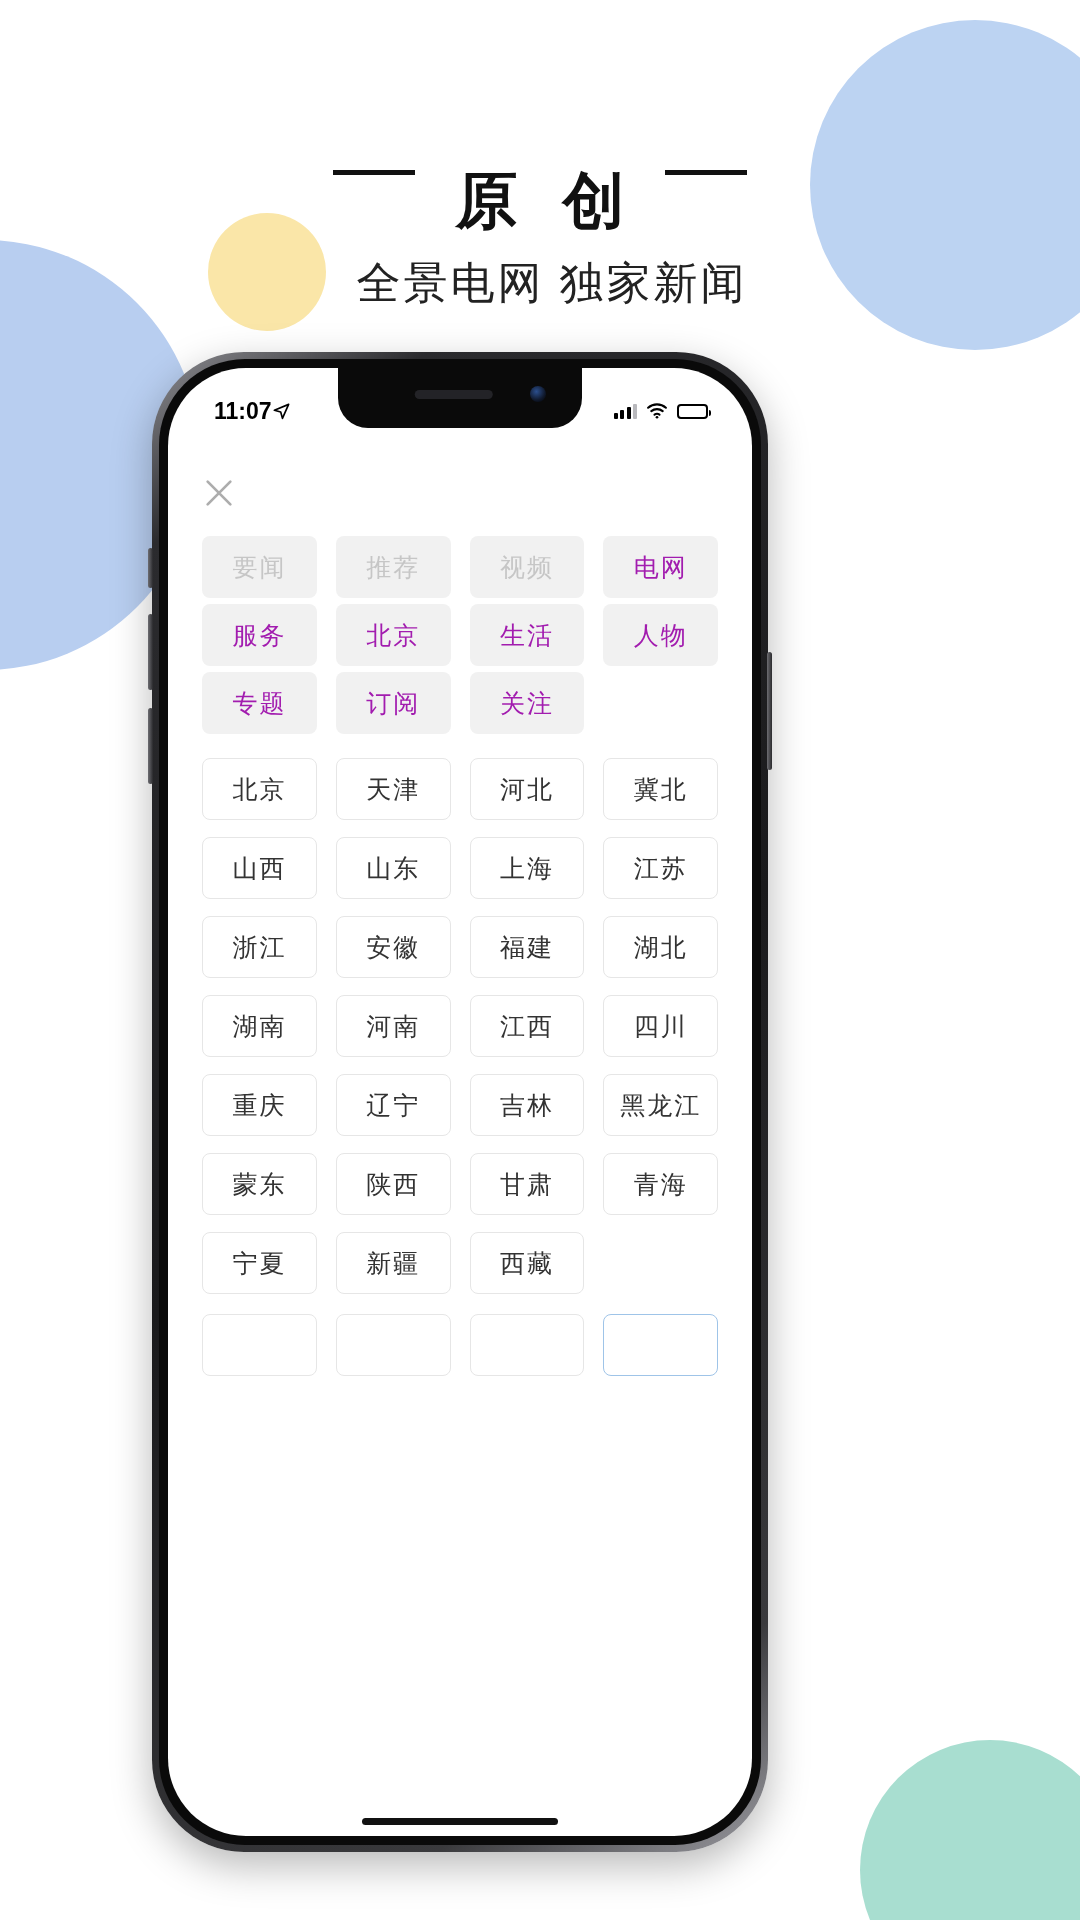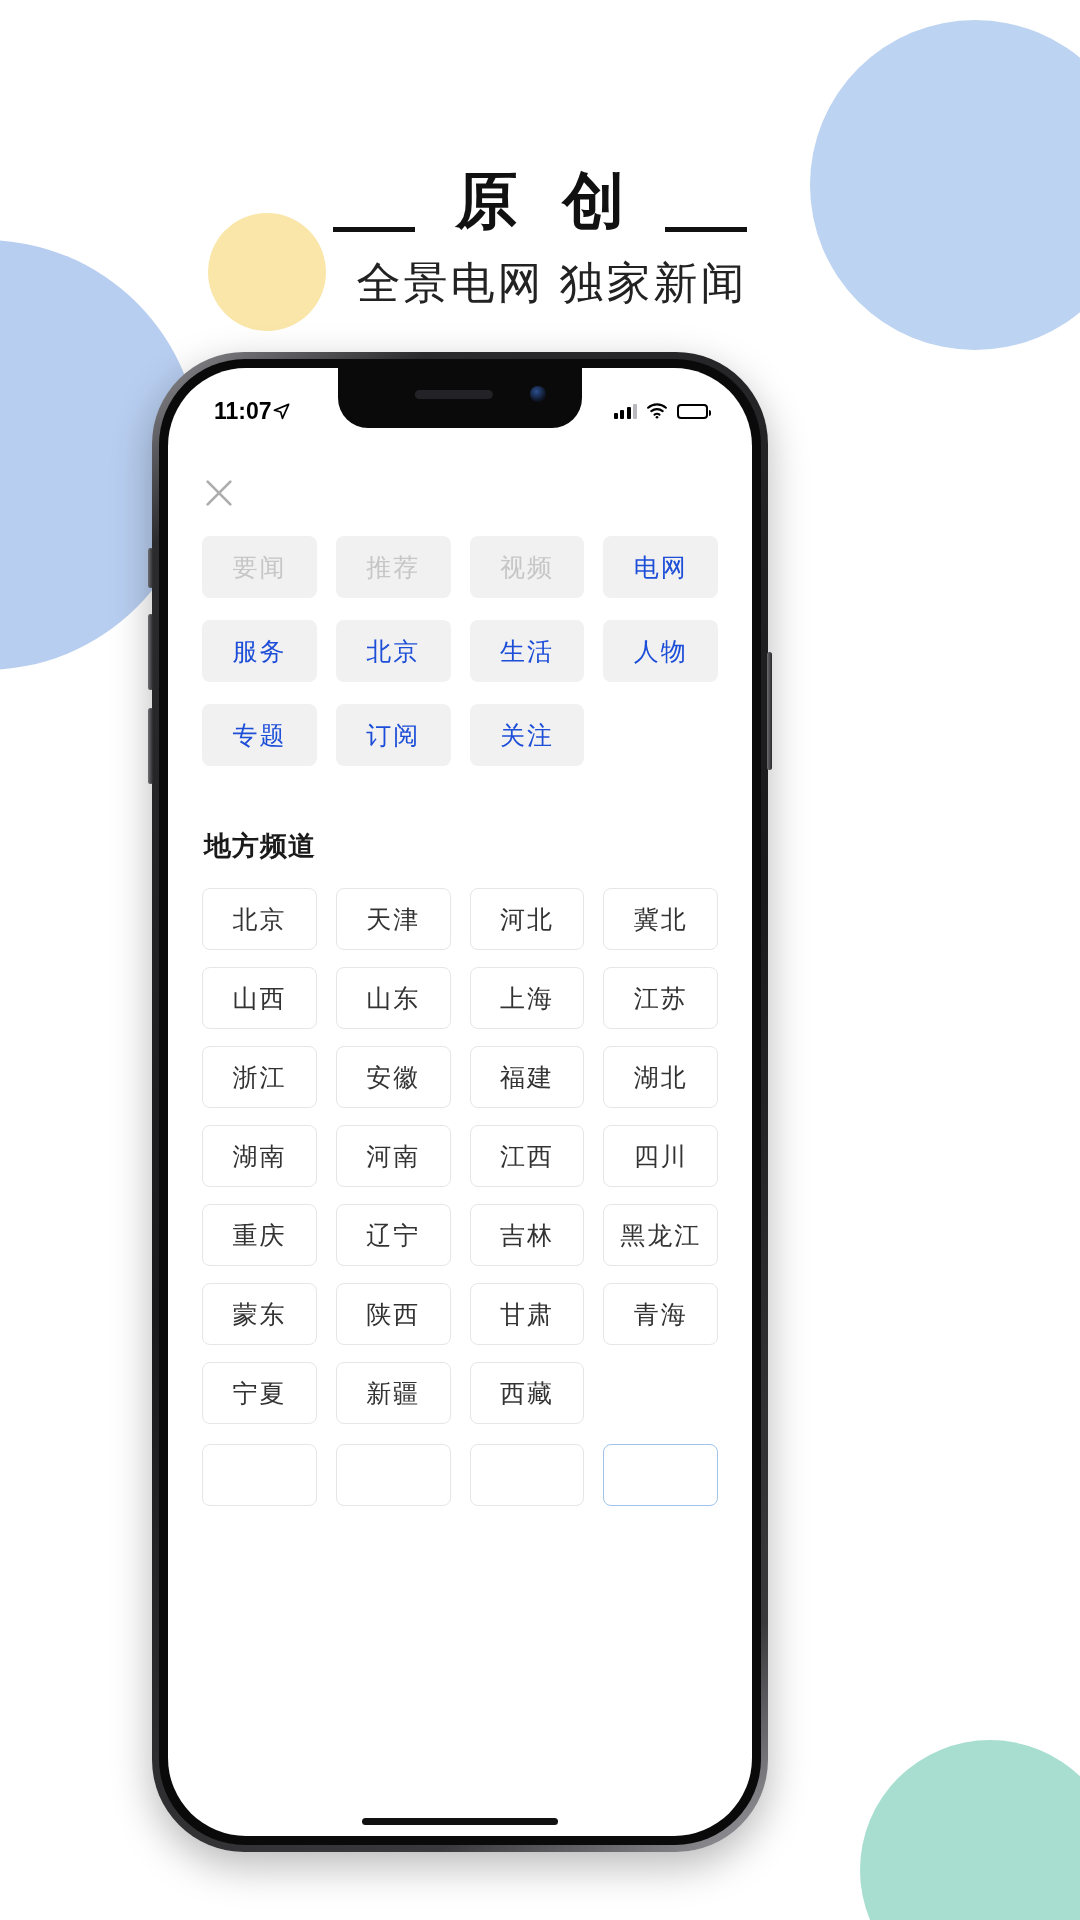--- a/index.html
+++ b/index.html
@@ -13,21 +13,21 @@
 
   
   .blob { position:absolute; border-radius:50%; }
   .blob-tr { width:330px; height:330px; background:#bcd3f2; right:-60px; top:20px; }
   .blob-l  { width:430px; height:430px; background:#b8cef0; left:-230px; top:240px; }
   .blob-yellow { width:118px; height:118px; background:#fae6a8; left:208px; top:213px; }
   .blob-br { width:260px; height:260px; background:#a8ded0; right:-40px; bottom:-80px; }
 
   
   .header { position:absolute; top:170px; left:0; right:0; text-align:center; z-index:5; }
-  .title-row { display:flex; align-items:flex-end; justify-content:center; gap:26px; }
+  .title-row { display:flex; align-items:flex-start; justify-content:center; gap:26px; }
   .rule { width:82px; height:5px; background:#111; }
   .title {
     font-size:62px; font-weight:700; letter-spacing:14px; color:#111;
     line-height:1; padding-left:14px;
   }
   .subtitle {
     margin-top:22px; font-size:44px; font-weight:500; color:#222;
     letter-spacing:3px;
     margin-left:24px;
   }
@@ -114,28 +114,28 @@
 
   .sec-head {
     display:flex; align-items:baseline; justify-content:space-between;
     margin-top:40px; padding:0 6px;
   }
   .sec-title { font-size:27px; font-weight:700; color:#1a1a1a; letter-spacing:1px; }
   .sec-hint { font-size:20px; color:#b0b0b0; letter-spacing:1px; }
 
   .grid {
     display:grid; grid-template-columns:repeat(4,1fr);
-    gap:22px 19px; margin-top:26px; padding:0 4px;
+    gap:6px 19px; margin-top:26px; padding:0 4px;
   }
   .chip {
     height:62px; border-radius:8px;
     display:flex; align-items:center; justify-content:center;
     font-size:25px; letter-spacing:2px;
   }
-  .chip-filled { background:#f1f1f1; color:#1d4ed8; }
+  .chip-filled { background:#f1f1f1; color:#a21caf; }
   .chip-filled.dim { color:#c6c6c6; }
   .chip-outline { background:#fff; border:1px solid #e6e6e6; color:#333; }
 
   .sec-head.local { margin-top:62px; }
   .grid.local { margin-top:24px; gap:17px 19px; }
 
   
   .peek { display:grid; grid-template-columns:repeat(4,1fr); gap:19px; margin-top:20px; padding:0 4px; }
   .peek .chip { height:62px; }
   .peek .chip.accent { border:1px solid #9fc4e8; }
@@ -238,23 +238,20 @@
               <span>专题</span>
             </div>
             <div class="chip chip-filled">
               <span>订阅</span>
             </div>
             <div class="chip chip-filled">
               <span>关注</span>
             </div>
           </div>
 
-        <div class="sec-head local">
-          <span class="sec-title">地方频道</span>
-        </div>
 
         <div class="grid local" id="local-grid">
             <div class="chip chip-outline">
               <span>北京</span>
             </div>
             <div class="chip chip-outline">
               <span>天津</span>
             </div>
             <div class="chip chip-outline">
               <span>河北</span>

